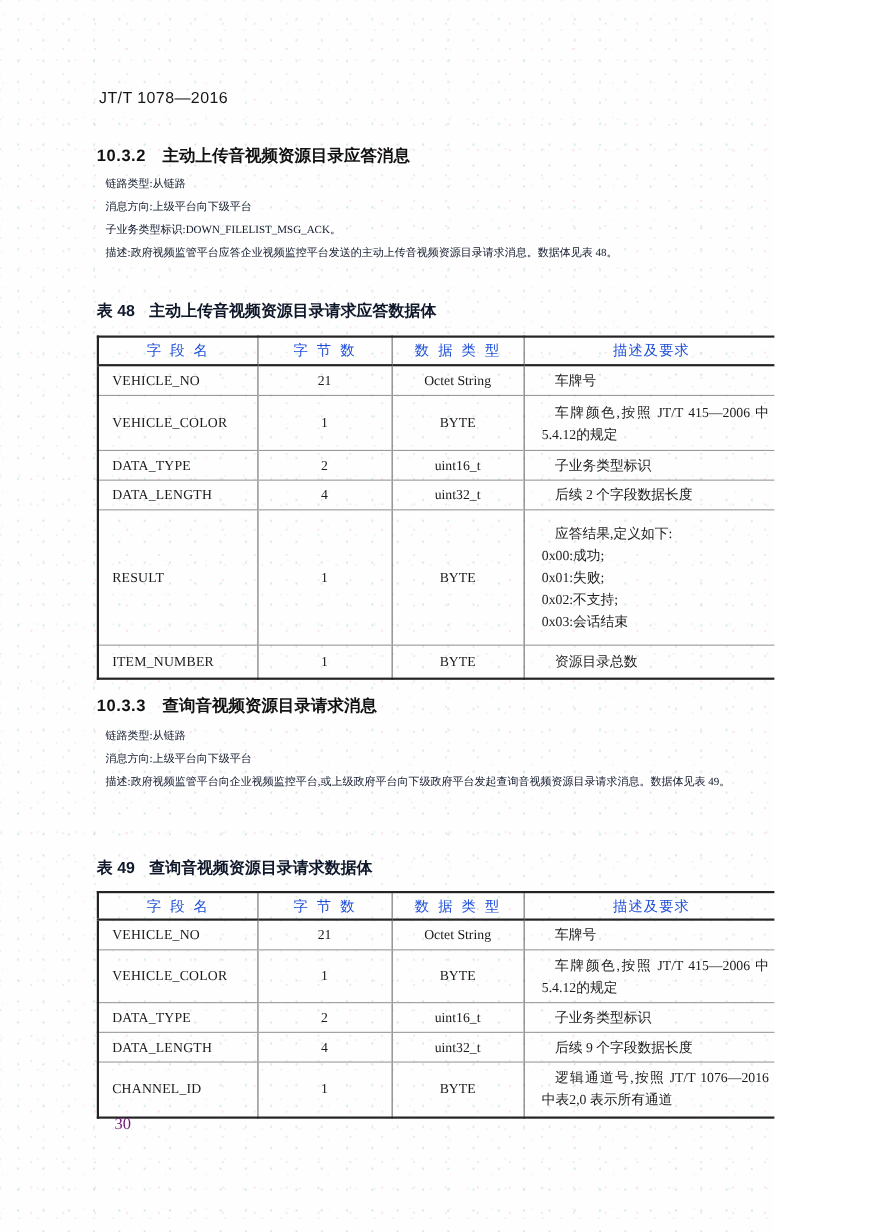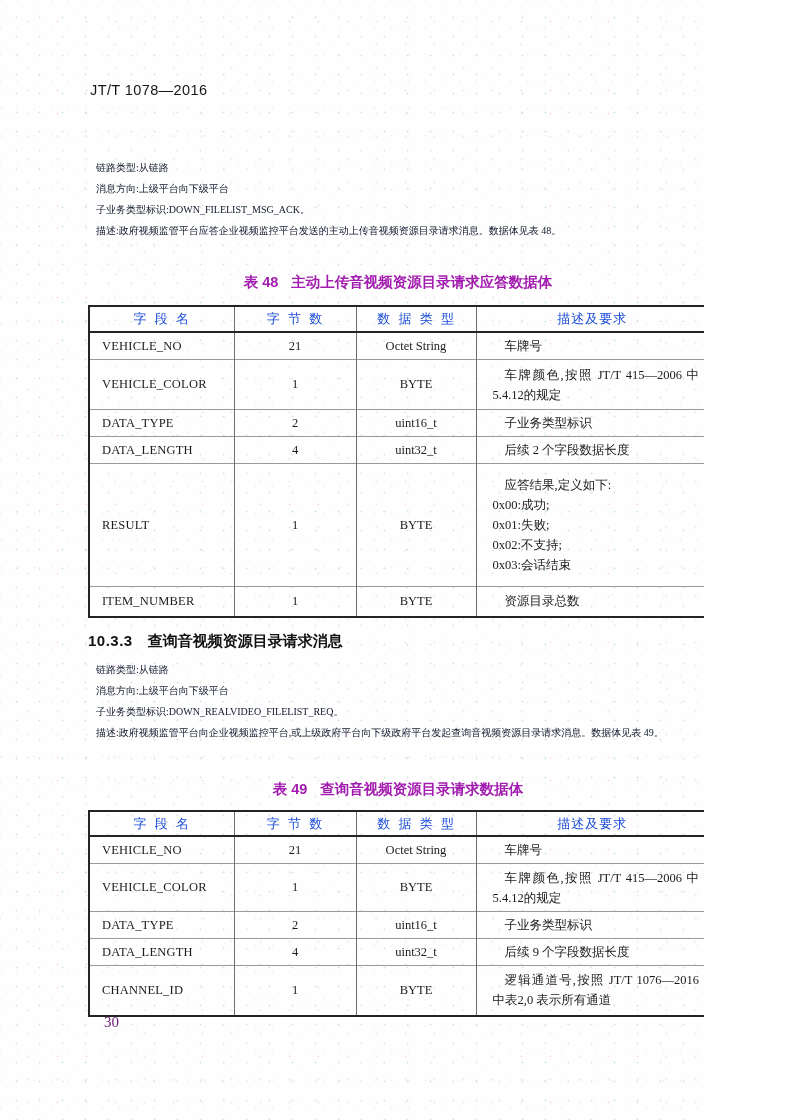--- a/index.html
+++ b/index.html
@@ -25,22 +25,22 @@
     font-family:"Liberation Sans", sans-serif; }
 
   .sec-heading { left:88px; font-size:15px; font-weight:bold; color:#111;
     font-family:"Liberation Sans", sans-serif; }
   .sec-heading .num { margin-right:15px; letter-spacing:0.5px; }
 
   .body-block { left:76px; width:618px; font-size:10px; line-height:21px; color:#0f172a; }
   .body-line { text-indent:2em; }
   .body-desc { text-indent:2em; text-align:justify; }
 
-  .tbl-caption { left:88px; width:620px; text-align:center; font-size:14.5px; font-weight:bold;
-    color:#a21caf; font-family:"Liberation Sans", sans-serif; }
+  .tbl-caption { left:88px; width:620px; text-align:left; font-size:14.5px; font-weight:bold;
+    color:#0f172a; font-family:"Liberation Sans", sans-serif; }
   .tbl-caption .cap-label { margin-right:13px; }
 
   table.std { border-collapse:collapse; table-layout:fixed; width:620px;
     border:2px solid #242424; background:transparent; }
   table.std th {
     font-size:13px; font-weight:normal; color:#1d4ed8; text-align:center;
     border-bottom:2px solid #242424; border-left:1px solid #6e6e6e;
     word-spacing:3px; letter-spacing:1px;
   }
   table.std td {
@@ -72,20 +72,23 @@
 
   .page-num { left:104px; top:1014px; font-size:15px; color:#701a75;text-align:right; }
 </style>
 </head>
 <body>
 
 <div class="page">
 
   <div class="abs header-num">JT/T 1078—2016</div>
 
+  <div class="abs sec-heading" style="top:132px;">
+    <span class="num">10.3.2</span><span>主动上传音视频资源目录应答消息</span>
+  </div>
   <div class="abs body-block" style="top:157px;">
     <div class="body-line">链路类型:从链路</div>
     <div class="body-line">消息方向:上级平台向下级平台</div>
     <div class="body-line">子业务类型标识:DOWN_FILELIST_MSG_ACK。</div>
     <div class="body-desc">描述:政府视频监管平台应答企业视频监控平台发送的主动上传音视频资源目录请求消息。数据体见表 48。</div>
   </div>
 
   <div class="abs tbl-caption" style="top:273px;">
     <span class="cap-label">表 48</span><span>主动上传音视频资源目录请求应答数据体</span>
   </div>
@@ -158,21 +161,20 @@
     </tr>
   </tbody>
     </table>
 
   <div class="abs sec-heading" style="top:632px;">
     <span class="num">10.3.3</span><span>查询音视频资源目录请求消息</span>
   </div>
   <div class="abs body-block" style="top:659px;">
     <div class="body-line">链路类型:从链路</div>
     <div class="body-line">消息方向:上级平台向下级平台</div>
-    <div class="body-line">子业务类型标识:DOWN_REALVIDEO_FILELIST_REQ。</div>
     <div class="body-desc">描述:政府视频监管平台向企业视频监控平台,或上级政府平台向下级政府平台发起查询音视频资源目录请求消息。数据体见表 49。</div>
   </div>
 
   <div class="abs tbl-caption" style="top:780px;">
     <span class="cap-label">表 49</span><span>查询音视频资源目录请求数据体</span>
   </div>
 
   <table class="std t49 abs" style="left:88px; top:810px;">
     <colgroup>
         <col style="width:145px">

